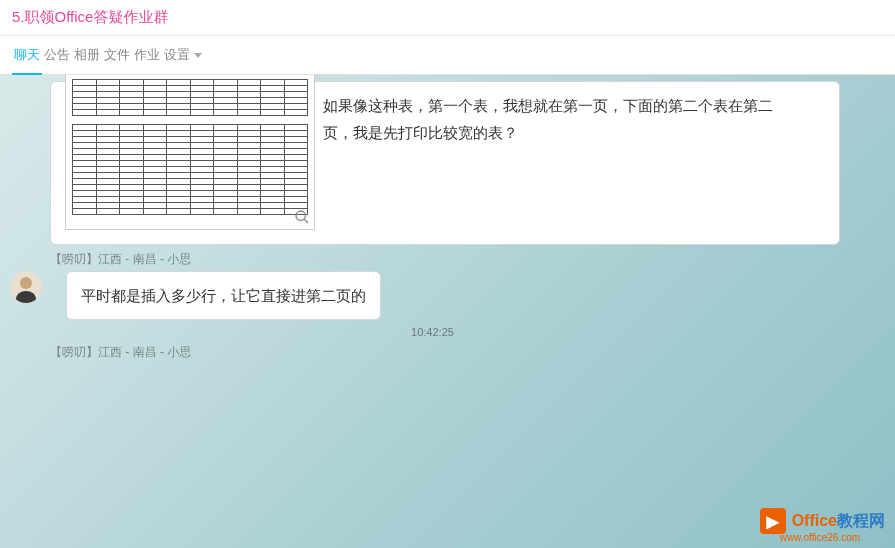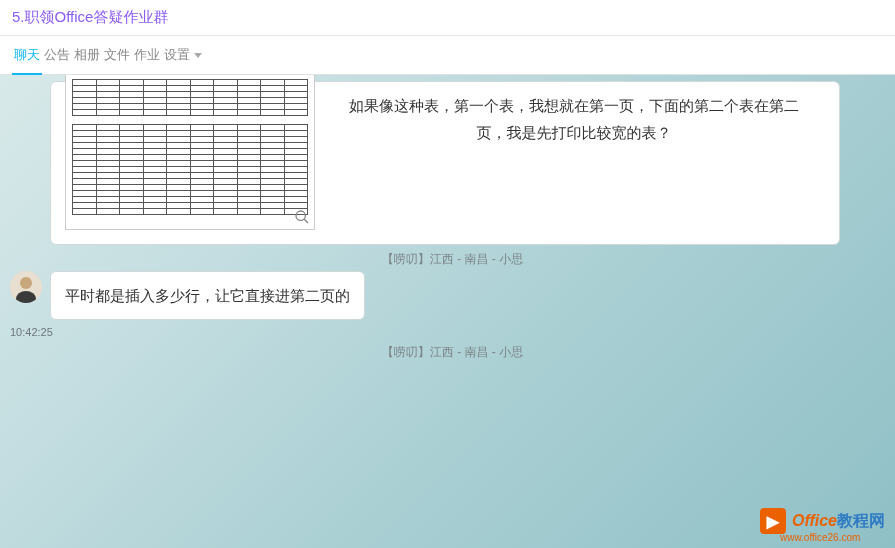--- a/index.html
+++ b/index.html
@@ -6,21 +6,21 @@
     body {
       font-family: "Microsoft YaHei", "PingFang SC", sans-serif;
       width: 895px;
       height: 548px;
       overflow: hidden;
       background: #fff;
     }
     .header {
       padding: 8px 12px;
       font-size: 15px;
-      color: #8b5cf6;
+      color: #ec4899;
       border-bottom: 1px solid #e8e8e8;
     }
     .tabs {
       display: flex;
       align-items: center;
       padding: 0 12px;
       border-bottom: 1px solid #e0e0e0;
       font-size: 13px;
       color: #8a8a8a;
     }
@@ -50,25 +50,25 @@
       border-right: 4px solid transparent;
       border-top: 5px solid #aaa;
     }
     .chat-area {
       height: calc(548px - 34px - 40px);
       overflow: hidden;
       background: linear-gradient(135deg, #d8e9e9 0%, #c3dde0 30%, #a9cfd3 60%, #8fc0c6 100%);
       position: relative;
       padding: 0 40px 0 10px;
     }
-    .msg-block { margin: 6px 0 0 0; text-align: center; }
+    .msg-block { margin: 6px 0 0 0; }
     .msg-row {
       display: flex;
       align-items: flex-start;
-      gap: 8px;
+      gap: 24px;
     }
     .avatar {
       width: 32px; height: 32px;
       border-radius: 50%;
       background: #d9cfc2;
       flex-shrink: 0;
       overflow: hidden;
     }
     .avatar svg { width: 100%; height: 100%; }
     .sender-line {
@@ -110,20 +110,21 @@
       border: 1px solid #555;
       height: 6px;
     }
     .zoom-icon {
       position: absolute;
       right: 4px; bottom: 4px;
       width: 16px; height: 16px;
       color: #888;
     }
     .timestamp {
+      text-align: center;
       font-size: 11px;
       color: #6b7579;
       margin: 6px 0;
     }
     .watermark {
       position: absolute;
       right: 10px;
       bottom: 6px;
       text-align: left;
       pointer-events: none;
@@ -138,21 +139,21 @@
       background: #eb6100;
       border-radius: 4px;
       display: flex;
       align-items: center;
       justify-content: center;
       color: #fff;
       font-weight: bold;
       font-size: 16px;
     }
     .wm-text1 { font-size: 16px; font-weight: bold; }
-    .wm-text1 .orange { color: #eb6100; font-style: italic; }
+    .wm-text1 .orange { color: #eb6100; }
     .wm-text1 .blue { color: #2e7ac4; }
     .wm-text2 { font-size: 10px; color: #eb6100; margin-left: 20px; margin-top: -2px; }
     .clearfix::after { content: ""; display: table; clear: both; }
   </style>
 </head>
 <body>
 
 <div class="header">5.职领Office答疑作业群</div>
 
 <div class="tabs">

